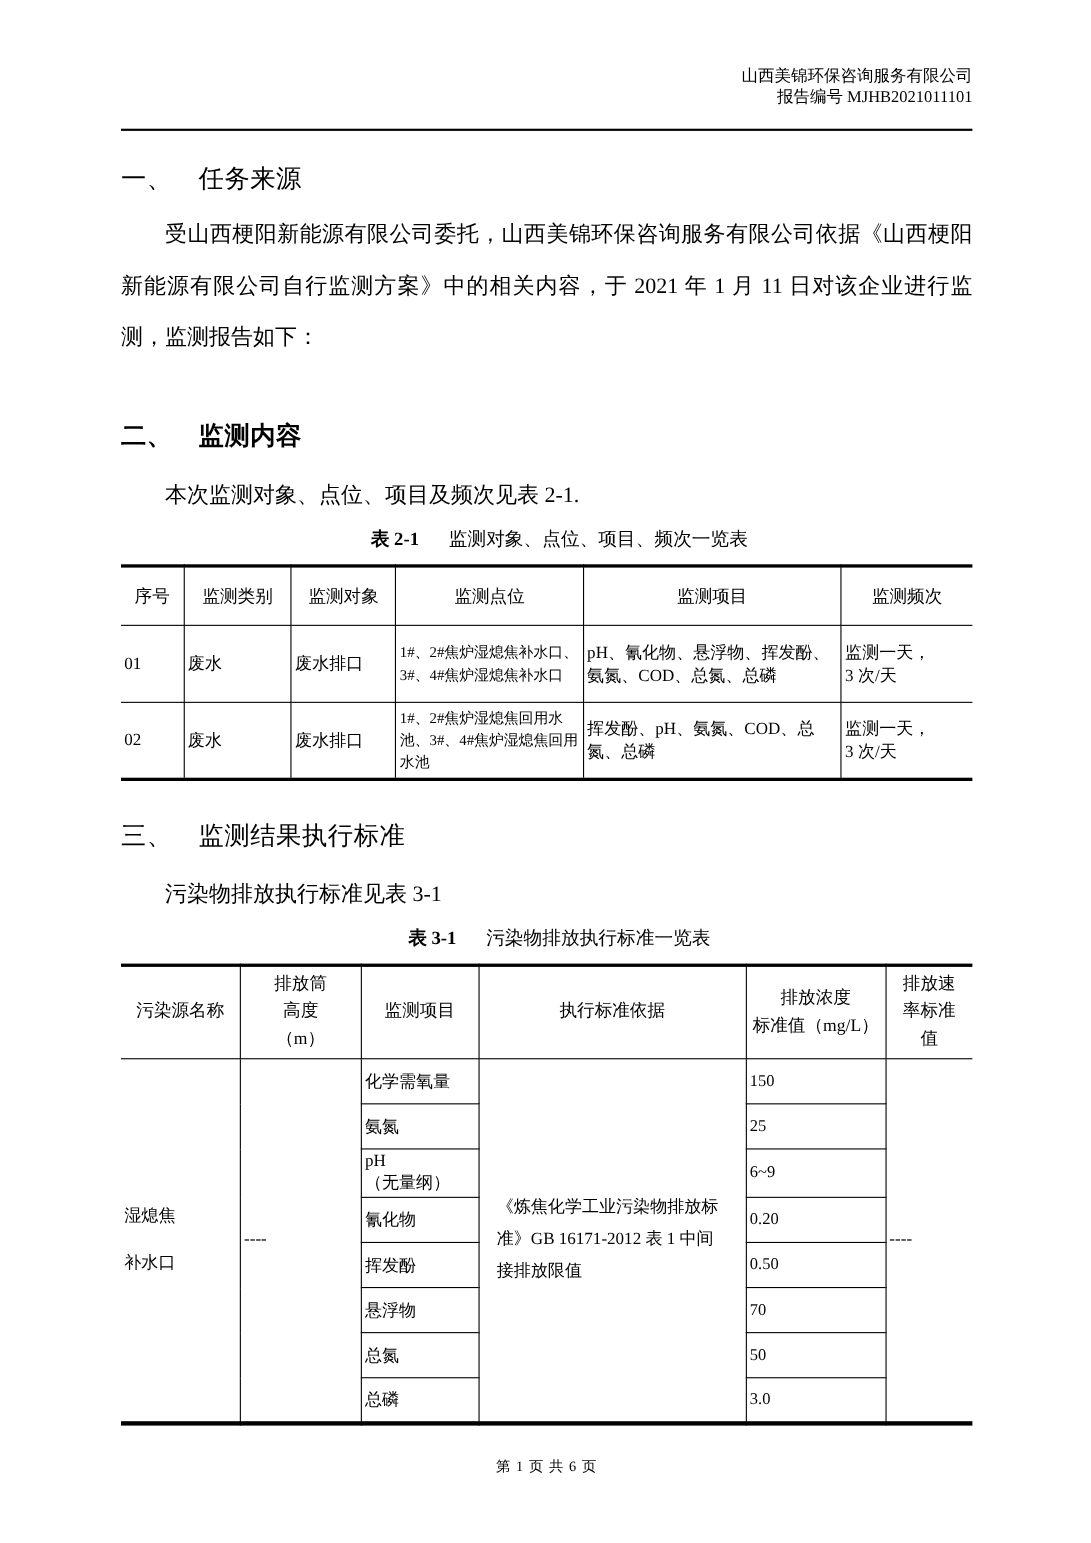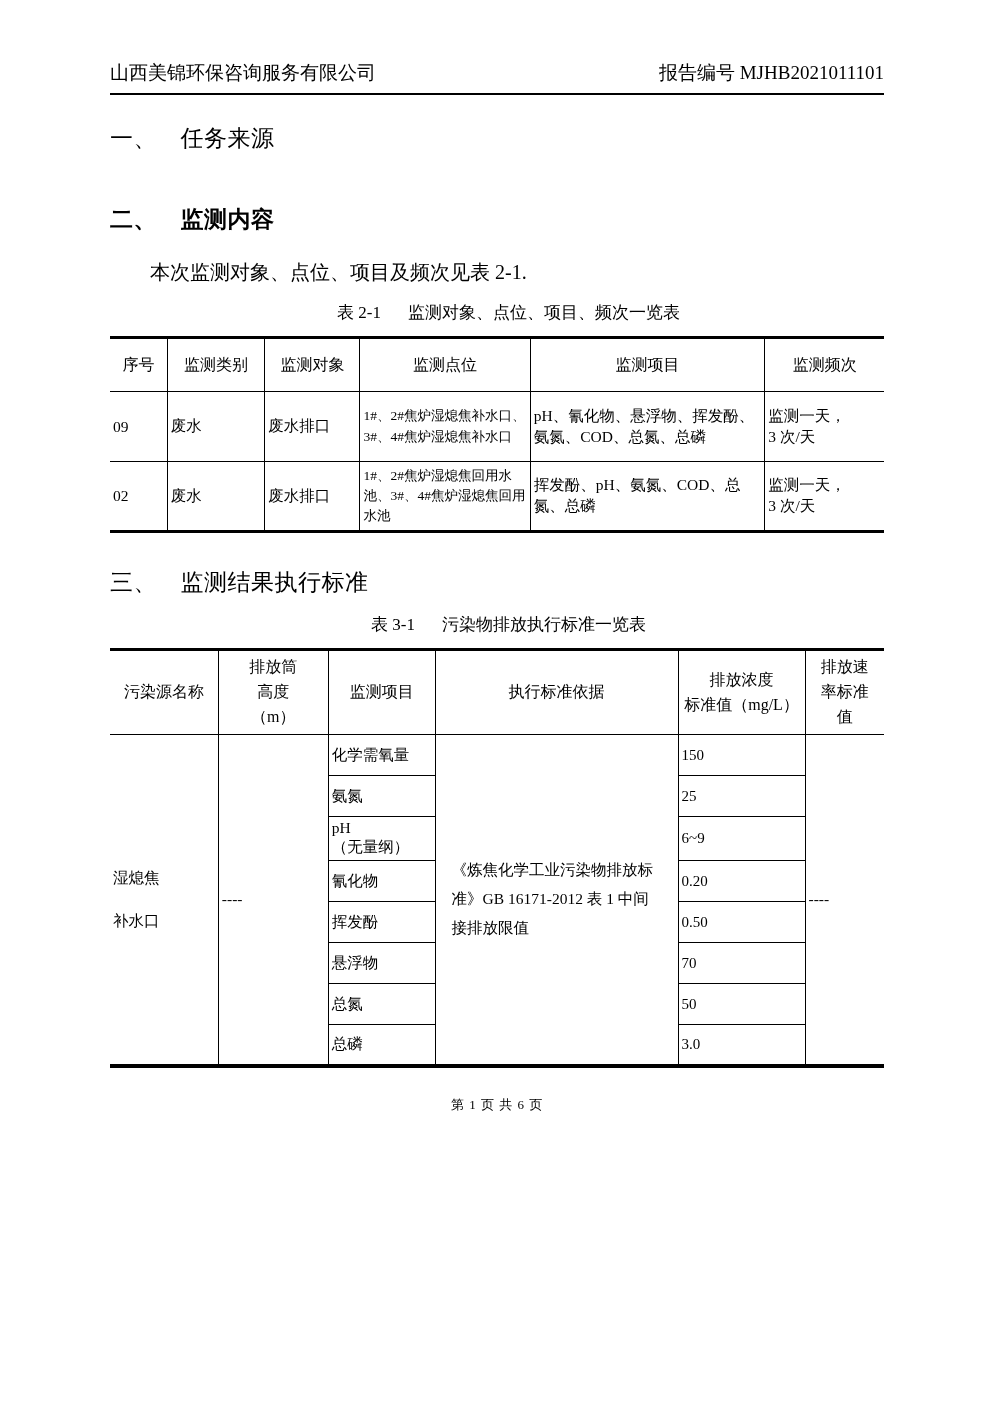--- a/index.html
+++ b/index.html
@@ -6,38 +6,38 @@
   html,body { background:#ffffff; }
   .page {
     width:992px; height:1403px; background:#ffffff; color:#000;
     font-family:"Liberation Serif","DejaVu Serif",serif;
     position:relative; overflow:hidden;
     padding:60px 108px 0 110px;
   }
   
   .doc-header {
     display:flex; justify-content:space-between; align-items:flex-end;
-    font-size:19px; padding-bottom:7px; border-bottom:2px solid #000;
+    font-size:15px; padding-bottom:19px; border-bottom:2px solid #000;flex-direction:column;
   }
   
   .section-title {
     font-size:23px; font-weight:normal; letter-spacing:0.5px;
   }
   .st1 { margin-top:28px; }
   .st2 { margin-top:50px;font-weight:bold; }
   .st3 { margin-top:34px; }
   
   .para {
     font-size:20px; line-height:47px; text-align:justify;
     text-indent:2em; margin-top:12px;
   }
   .intro { font-size:20px; text-indent:2em; margin-top:24px; }
   
   .caption { text-align:center; font-size:17px; margin-top:15px; }
-  .caption .cap-label { font-weight:normal; margin-right:27px;margin-left:23px; }
+  .caption .cap-label { font-weight:bold; margin-right:27px;margin-left:23px; }
   
   table {
     width:100%; border-collapse:collapse; table-layout:fixed;
     margin-top:12px;
     border-top:3px solid #000; border-bottom:3px solid #000;
   }
   th, td {
     border:1.5px solid #000; vertical-align:middle;
     white-space:pre-line; padding:2px 3px; font-weight:normal;
   }
@@ -65,20 +65,21 @@
 
 <div class="page">
 
   <div class="doc-header">
     <span>山西美锦环保咨询服务有限公司</span>
     <span>报告编号 MJHB2021011101</span>
   </div>
 
   <div class="section-title st1">一、　任务来源</div>
 
+  <div class="para">受山西梗阳新能源有限公司委托，山西美锦环保咨询服务有限公司依据《山西梗阳新能源有限公司自行监测方案》中的相关内容，于 2021 年 1 月 11 日对该企业进行监测，监测报告如下：</div>
 
   <div class="section-title st2">二、　监测内容</div>
 
   <div class="intro">本次监测对象、点位、项目及频次见表 2-1.</div>
 
   <div class="caption">
     <span class="cap-label">表 2-1</span><span>监测对象、点位、项目、频次一览表</span>
   </div>
 
   <table class="t2">
@@ -95,21 +96,21 @@
         <th>序号</th>
         <th>监测类别</th>
         <th>监测对象</th>
         <th>监测点位</th>
         <th>监测项目</th>
         <th>监测频次</th>
       </tr>
     </thead>
     <tbody>
       <tr>
-        <td>09</td>
+        <td>01</td>
         <td>废水</td>
         <td>废水排口</td>
         <td class="points">1#、2#焦炉湿熄焦补水口、3#、4#焦炉湿熄焦补水口</td>
         <td>pH、氰化物、悬浮物、挥发酚、氨氮、COD、总氮、总磷</td>
         <td>监测一天，
 3 次/天</td>
       </tr>
       <tr>
         <td>02</td>
         <td>废水</td>
@@ -117,20 +118,21 @@
         <td class="points">1#、2#焦炉湿熄焦回用水池、3#、4#焦炉湿熄焦回用水池</td>
         <td>挥发酚、pH、氨氮、COD、总氮、总磷</td>
         <td>监测一天，
 3 次/天</td>
       </tr>
     </tbody>
   </table>
 
   <div class="section-title st3">三、　监测结果执行标准</div>
 
+  <div class="intro">污染物排放执行标准见表 3-1</div>
 
   <div class="caption">
     <span class="cap-label">表 3-1</span><span>污染物排放执行标准一览表</span>
   </div>
 
   <table class="t3">
     <colgroup>
       <col style="width:14%">
         <col style="width:14.2%">
         <col style="width:13.8%">

